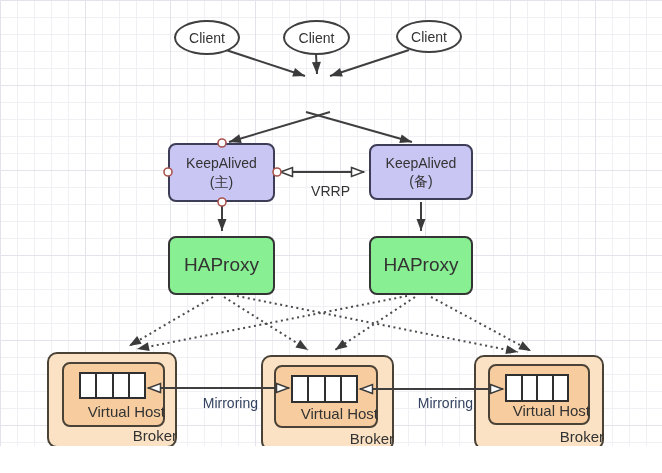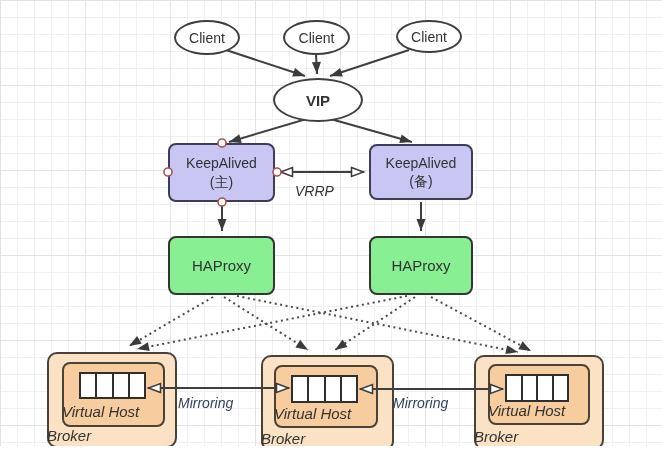--- a/index.html
+++ b/index.html
@@ -25,30 +25,30 @@
   }
   .ellipse{
     background:#fff;border:2px solid #3f3f3f;border-radius:50%;
     font-size:14px;
   }
   .vip{font-weight:bold;font-size:15px;}
   .rrect{
     border-radius:8px;flex-direction:column;line-height:1.3;font-size:14px;
   }
   .ka{background:#c9c6f4;border:2px solid #3d3d57;text-align:center;}
-  .hp{background:#88ef92;border:2px solid #343434;font-size:15px;}
+  .hp{background:#88ef92;border:2px solid #343434;font-size:19px;}
   .broker-outer{background:#fbe2c5;border:2px solid #4a4236;border-radius:10px;}
   .broker-inner{background:#f7cd9f;border:2px solid #4a4236;border-radius:8px;}
   .queue{
     position:absolute;box-sizing:border-box;background:#fff;
     border:2px solid #2f2f2f;display:flex;
   }
   .qcell{flex:1;border-right:2px solid #2f2f2f;}
   .qcell:last-child{border-right:none;}
-  .lbl{position:absolute;font-size:15px;text-align:left;line-height:1.1;font-style:italic;}
+  .lbl{position:absolute;font-size:15px;text-align:right;line-height:1.1;}
   .lbl-14{font-size:14px;}
   .mirror-lbl{color:#33425e;}
 </style>
 </head>
 <body>
 
 <div class="canvas">
 
   <svg class="wires" width="662" height="473">
     <defs>
@@ -83,23 +83,20 @@
   <div class="node ellipse" style="left:174px;top:20px;width:66px;height:35px;">
     <span>Client</span>
   </div>
   <div class="node ellipse" style="left:283px;top:20px;width:67px;height:35px;">
     <span>Client</span>
   </div>
   <div class="node ellipse" style="left:396px;top:20px;width:66px;height:33px;">
     <span>Client</span>
   </div>
 
-  <div class="node ellipse vip" style="left:273px;top:78px;width:90px;height:44px;">
-    <span>VIP</span>
-  </div>
 
   <div class="node rrect ka" style="left:168px;top:143px;width:107px;height:59px;">
     <span>KeepAlived</span>
     <span>(主)</span>
   </div>
   <div class="node rrect ka" style="left:369px;top:144px;width:104px;height:56px;">
     <span>KeepAlived</span>
     <span>(备)</span>
   </div>
 

